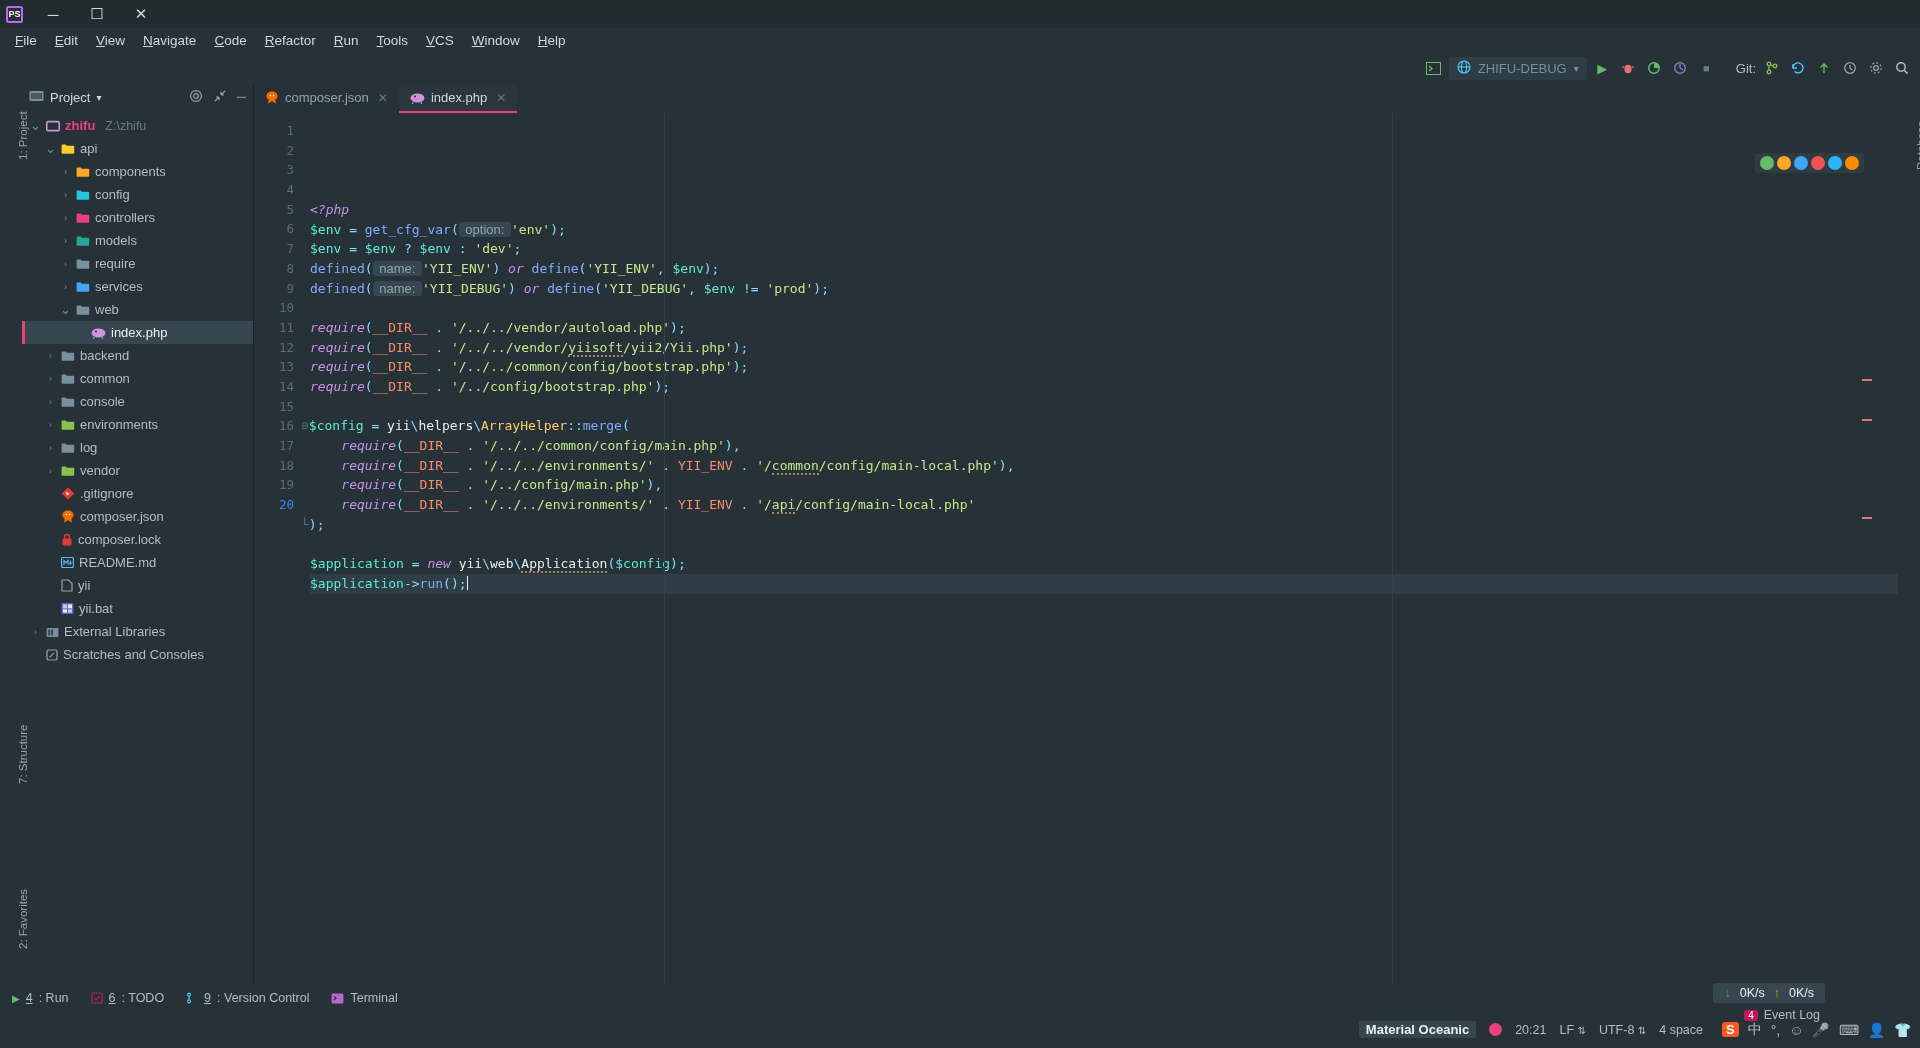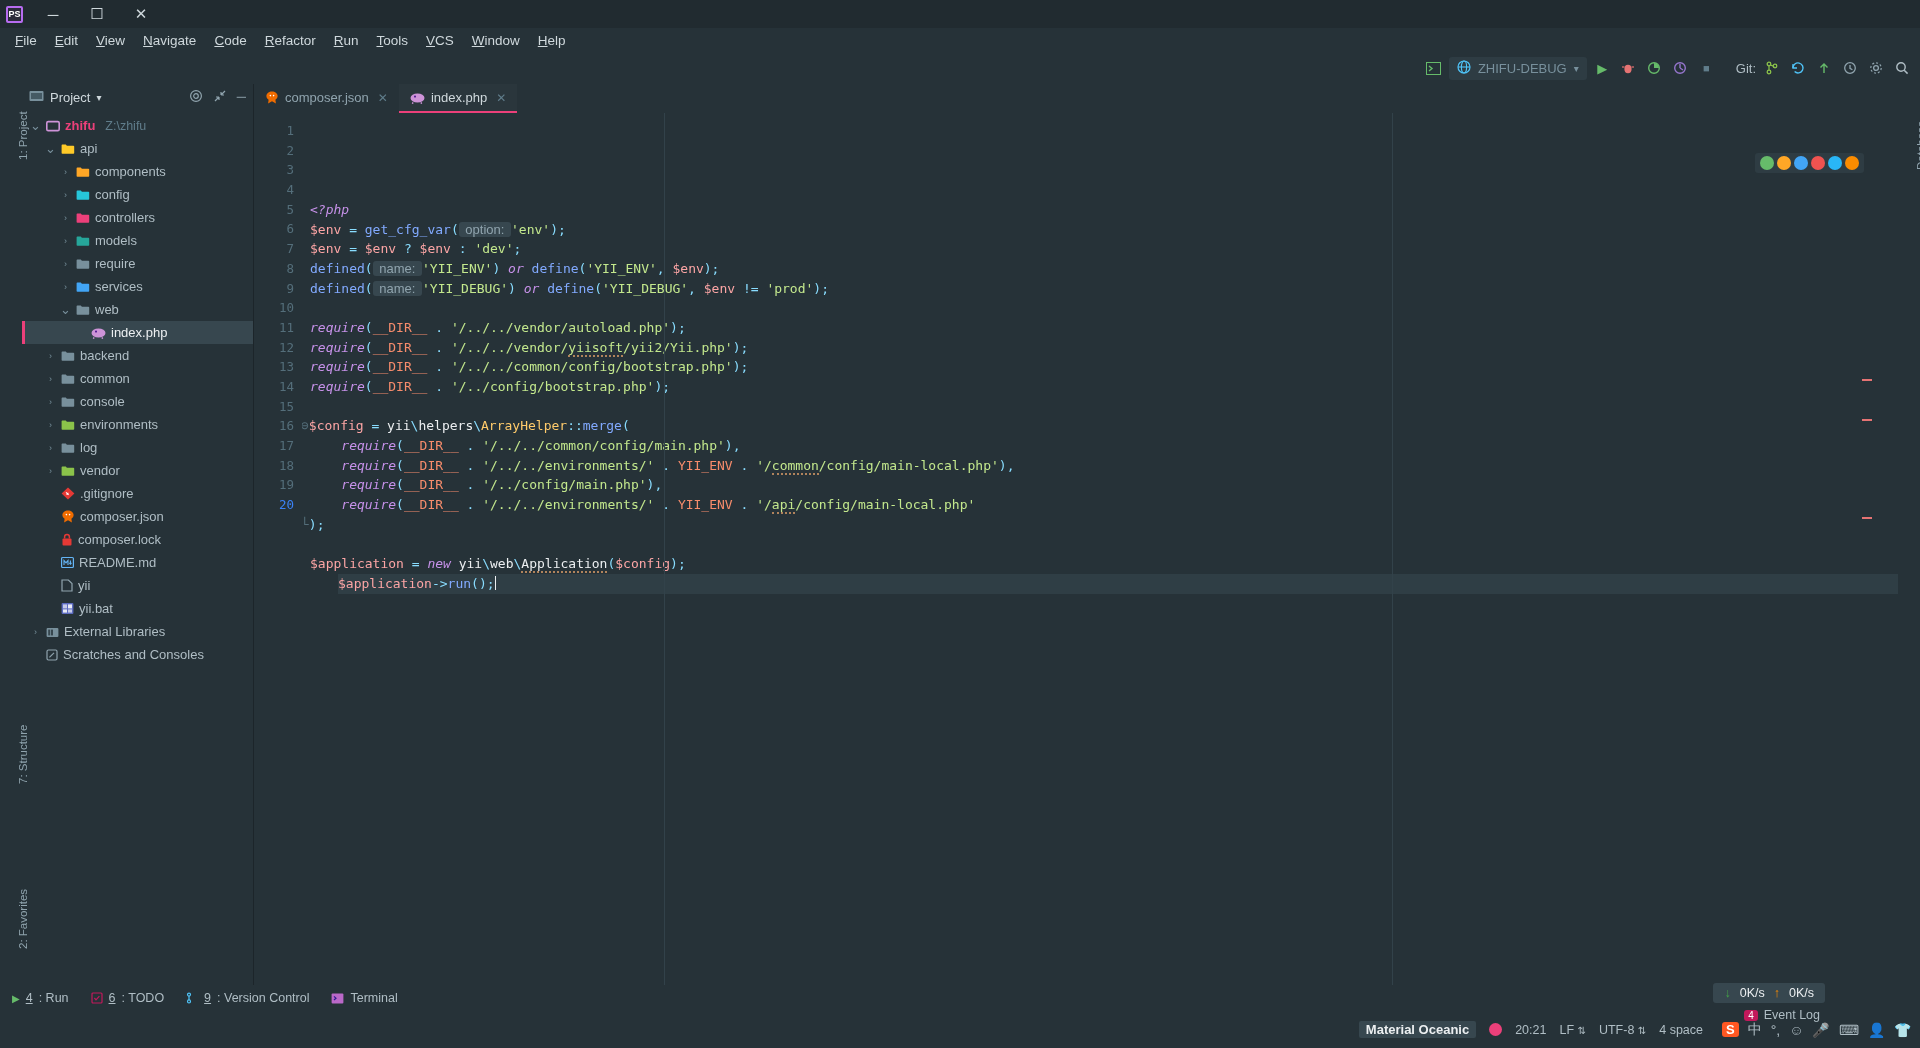--- a/index.html
+++ b/index.html
@@ -56,23 +56,23 @@
   .tab .x { color:#607d8b; font-size:12px; margin-left:3px; }
 
   .code-wrap { flex:1; display:flex; position:relative; overflow:hidden; }
   .gutter { width:48px; text-align:right; padding:8px 8px 0 0; color:#546e7a;
     font-family:"DejaVu Sans Mono", monospace; font-size:12.5px; line-height:19.7px;
     flex:none; background:#263238; }
   .codearea { flex:1; padding:8px 0 0 8px; font-family:"DejaVu Sans Mono", monospace;
     font-size:13px; line-height:19.7px; white-space:pre; position:relative;
     overflow:hidden; }
   .cl { height:19.7px; }
-  .cl.cur { background:#2f3e45;margin-left:28px; }
+  .cl.cur { background:#2f3e45; }
   .kw { color:#c792ea; font-style:italic; }
-  .var { color:#fca5a5; }
+  .var { color:#5eead4; }
   .fn { color:#82aaff; }
   .str { color:#c3e88d; }
   .op { color:#89ddff; }
   .const { color:#f78c6c; }
   .cls { color:#ffcb6b; }
   .ns { color:#eceff1; }
   .hint { background:#37474f; color:#90a4ae; border-radius:3px; padding:0 3px;
     font-size:13px; font-family:"Liberation Sans",sans-serif; }
   .sq { border-bottom:2px dotted #b0835c; }
   .caret { display:inline-block; width:1.5px; height:14px; background:#eceff1;

